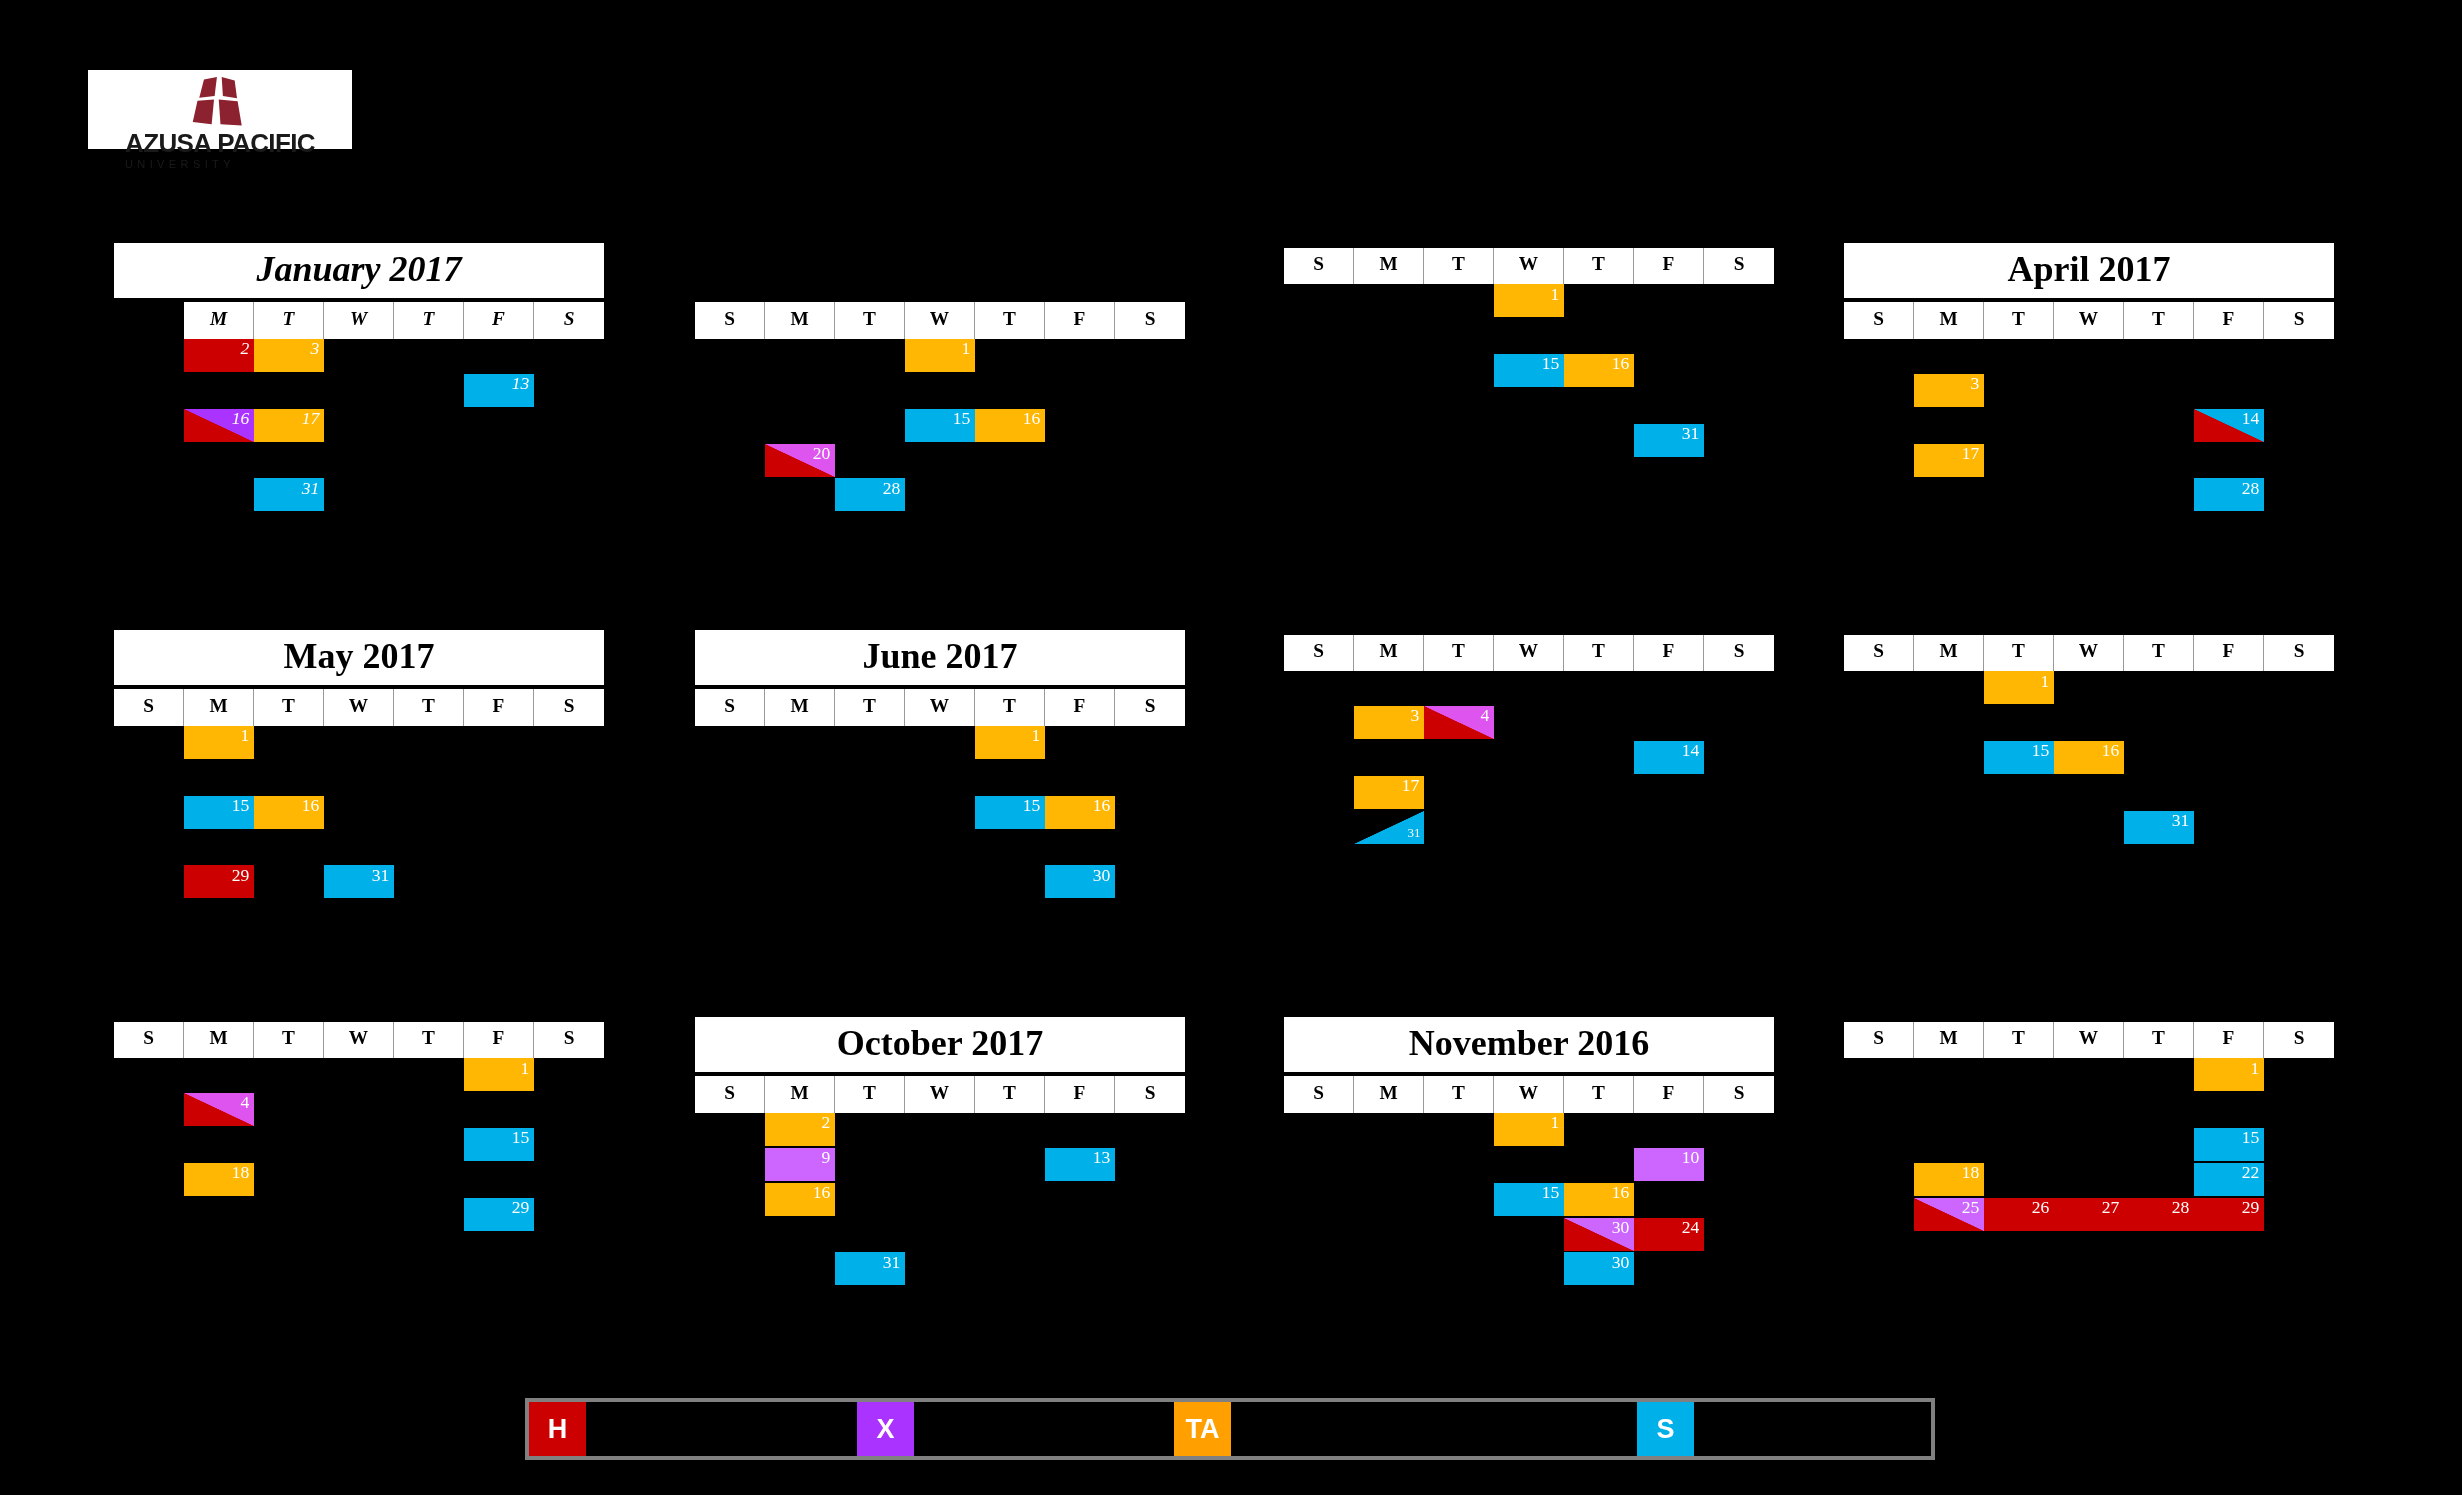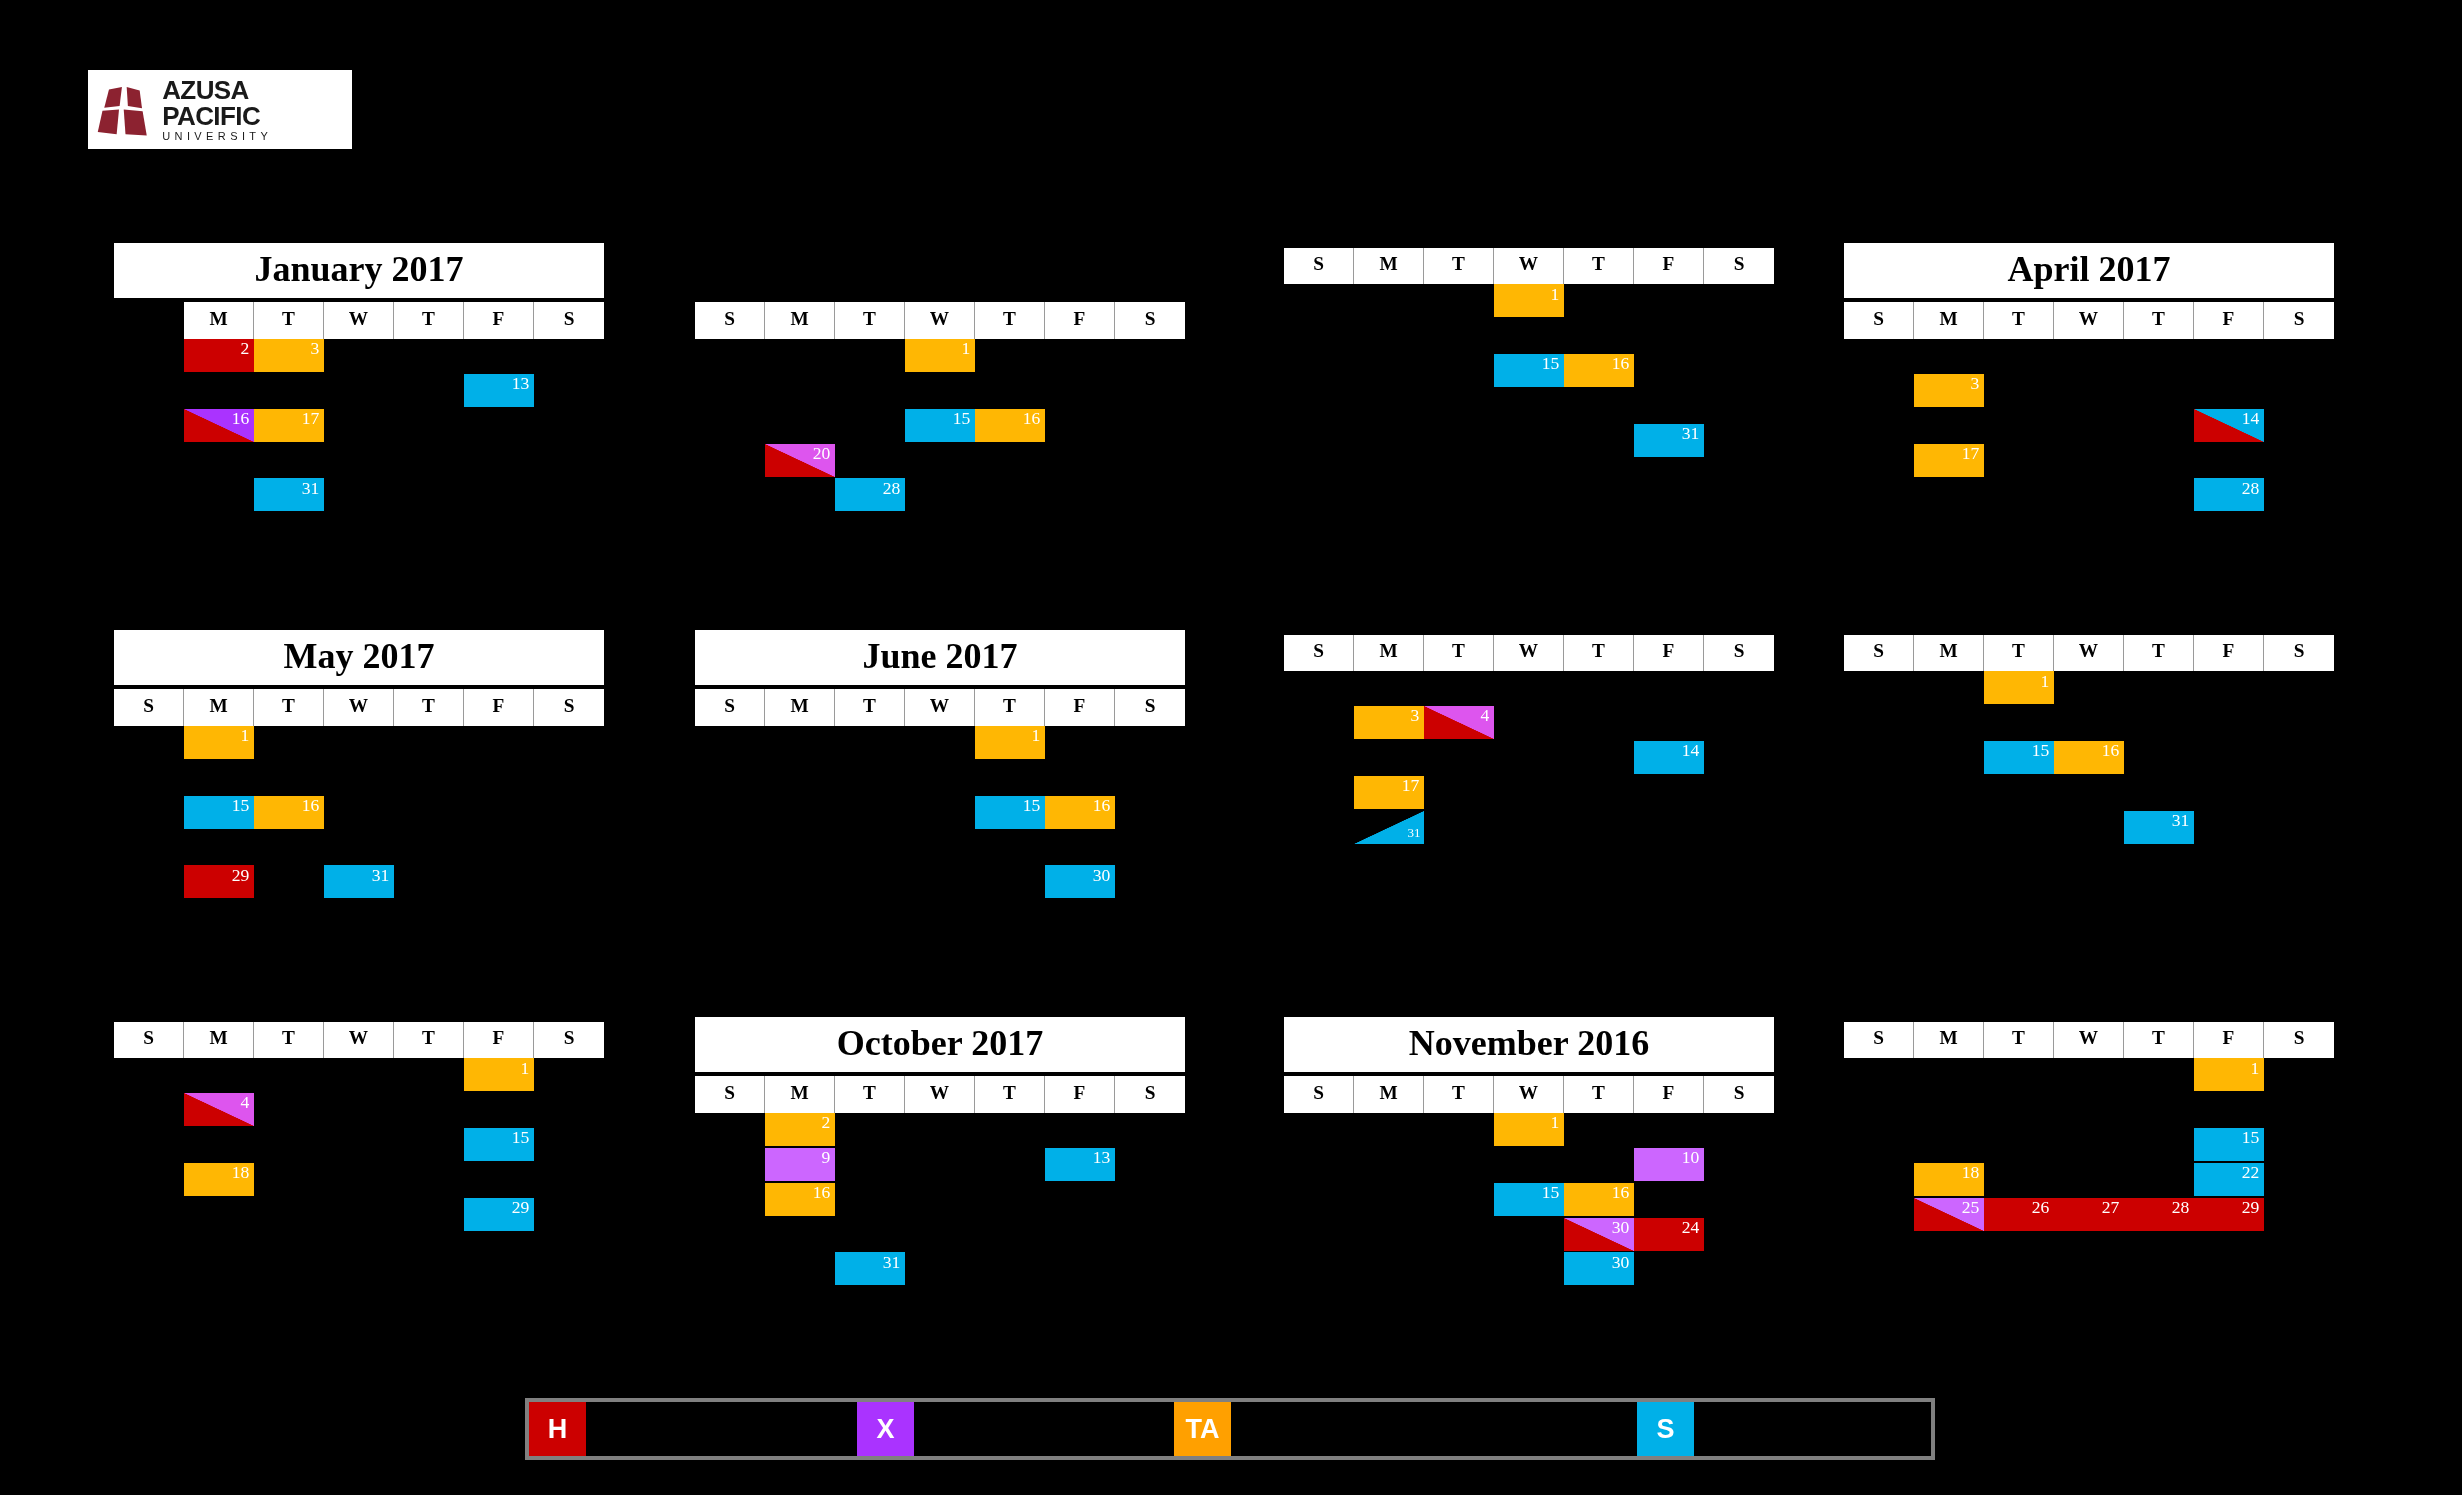--- a/index.html
+++ b/index.html
@@ -1,20 +1,20 @@
 <!DOCTYPE html>
 <html style="font-size:9.4px"><head>
 <meta charset="utf-8">
 <style>
   html,body{margin:0;padding:0;background:#000;}
   body{width:2462px;height:1495px;font-family:"Liberation Serif",serif;position:relative;overflow:hidden;}
 
   
   #logo-box{position:absolute;left:88px;top:70px;width:264px;height:79px;background:#fff;
-            display:flex;align-items:center;gap:7px;padding:0 8.2px;box-sizing:border-box;}
+            display:flex;align-items:center;gap:1px;padding:0 8.2px;box-sizing:border-box;flex-direction:column;}
   #logo-mark{width:59px;height:59px;flex:0 0 59px;position:relative;}
   #logo-text{display:flex;flex-direction:column;justify-content:center;line-height:1;}
   #logo-title{font-family:"Liberation Sans",sans-serif;font-weight:bold;font-size:26px;
               color:#1a1a1a;letter-spacing:-0.6px;}
   #logo-sub{font-family:"Liberation Sans",sans-serif;font-size:11px;color:#1a1a1a;
             letter-spacing:4.4px;margin-top:2.9px;}
 
   
   #grid{position:absolute;left:0;top:0;width:2462px;height:1495px;}
   .month{position:absolute;width:490px;}
@@ -58,21 +58,21 @@
       </g>
     </svg>
   </span>
   <span id="logo-text">
     <span id="logo-title">AZUSA PACIFIC</span>
     <span id="logo-sub">UNIVERSITY</span>
   </span>
 </div>
 
 <div id="grid">
-    <div class="month" style="left: 114px; top: 243px;">
+    <div class="month" style="left: 114px; top: 243px; font-style: italic;">
       <div class="m-title">January 2017</div>
       <div class="dow">
         <div class="hidden">&nbsp;</div>
         <div>M</div>
         <div>T</div>
         <div>W</div>
         <div>T</div>
         <div>F</div>
         <div>S</div>
       </div>

